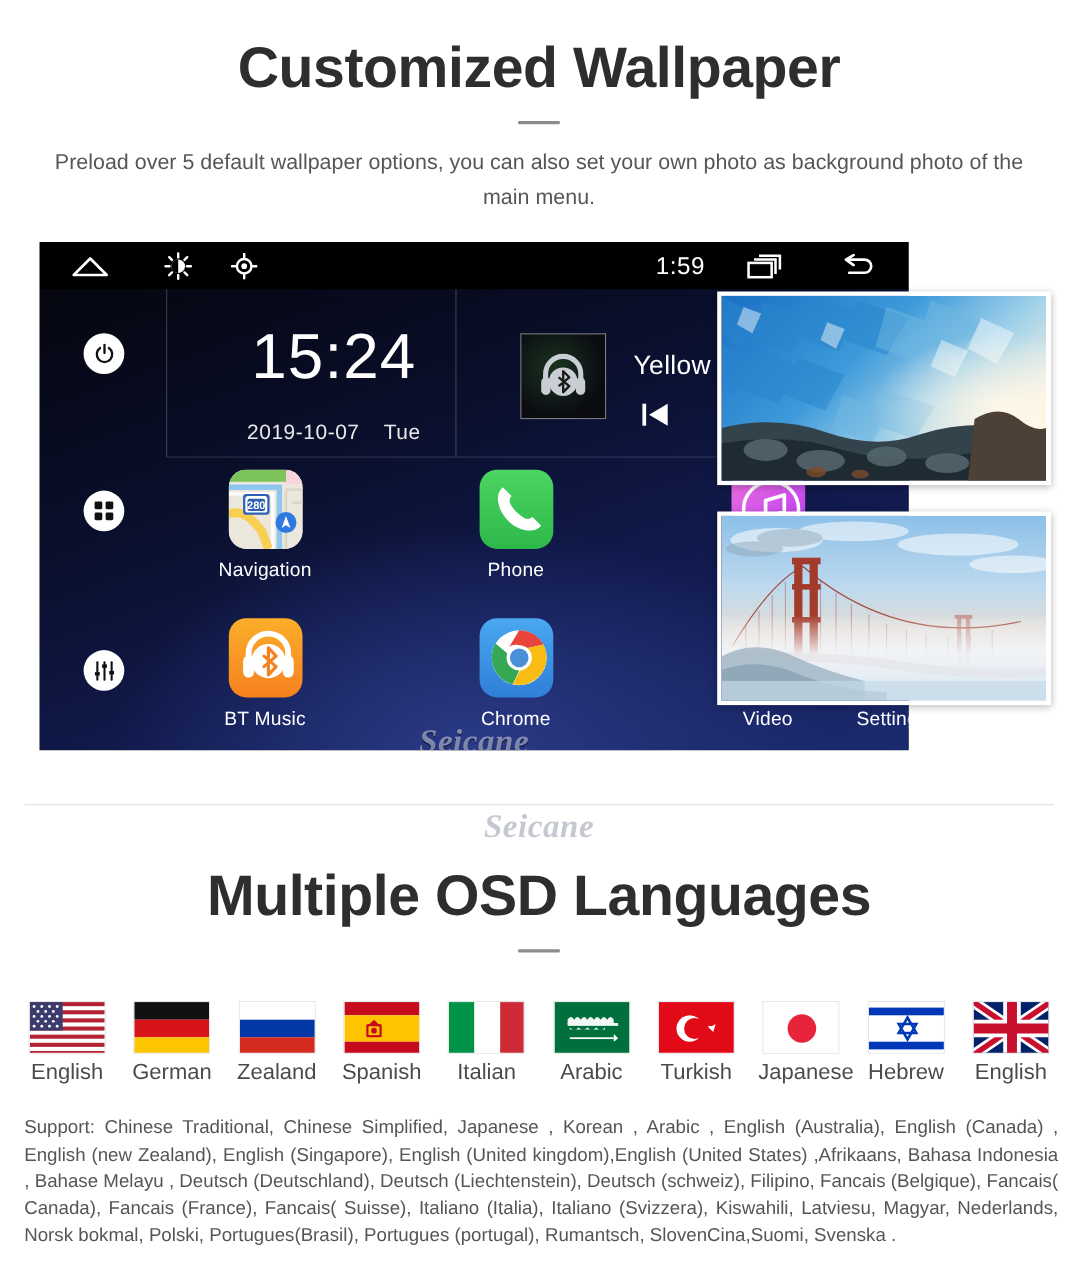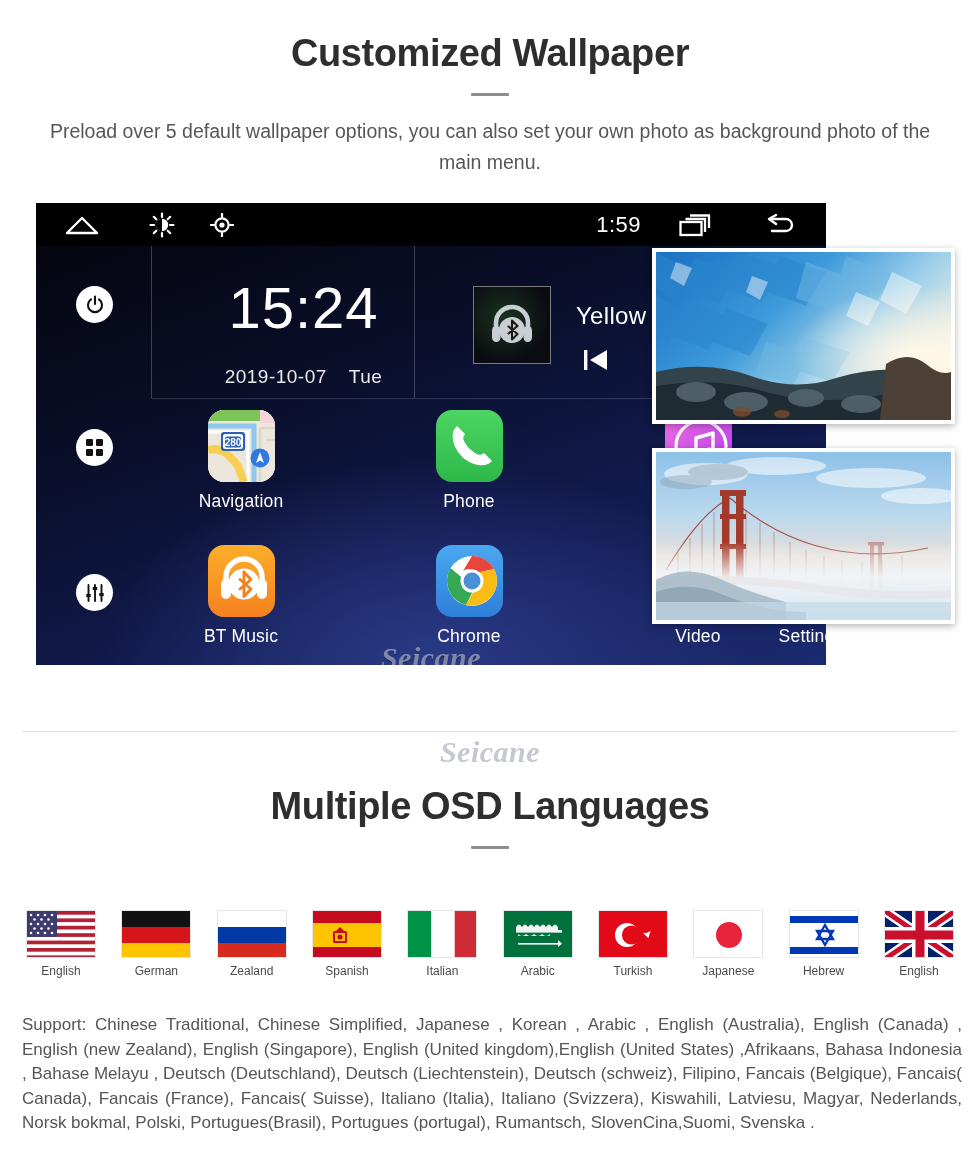--- a/index.html
+++ b/index.html
@@ -8,21 +8,21 @@
     background: #ffffff;
     font-family: "Liberation Sans", sans-serif;
     color: #3b3b3b;
     overflow: hidden;
     position: relative;
   }
 
   
   .section-head { text-align: center; }
   .sec-title {
-    font-size: 38px; font-weight: bold; color: #2e2e2e;
+    font-size: 52px; font-weight: bold; color: #2e2e2e;
     letter-spacing: -0.4px;
   }
   .rule {
     width: 38px; height: 3px; background: #8c8c8c;
     margin: 18px auto 0 auto; border-radius: 1px;
   }
   .sec-sub {
     font-size: 19.5px; color: #565656; line-height: 31px;
     width: 920px; margin: 20px auto 0 auto; text-align: center;
   }
@@ -175,21 +175,21 @@
     position: absolute; left: 22px; top: 125px;
     width: 936px; height: 96px;
     display: flex; justify-content: space-between; align-items: flex-start;
   }
   .flag-item { width: 78px; text-align: center; }
   .flag {
     width: 70px; height: 48px; margin: 0 auto;
     position: relative; overflow: hidden;
     border: 1px solid #e6e6e6;
   }
-  .flag-lbl { margin-top: 6px; font-size: 12px; color: #4b4b4b; white-space: nowrap; }
+  .flag-lbl { margin-top: 6px; font-size: 20px; color: #4b4b4b; white-space: nowrap; }
 
   #support {
     position: absolute; left: 22px; top: 228px;
     width: 940px;
     font-size: 17px; line-height: 24.6px; color: #555;
     text-align: justify;
     hyphens: auto;
   }
 </style>
 </head>

